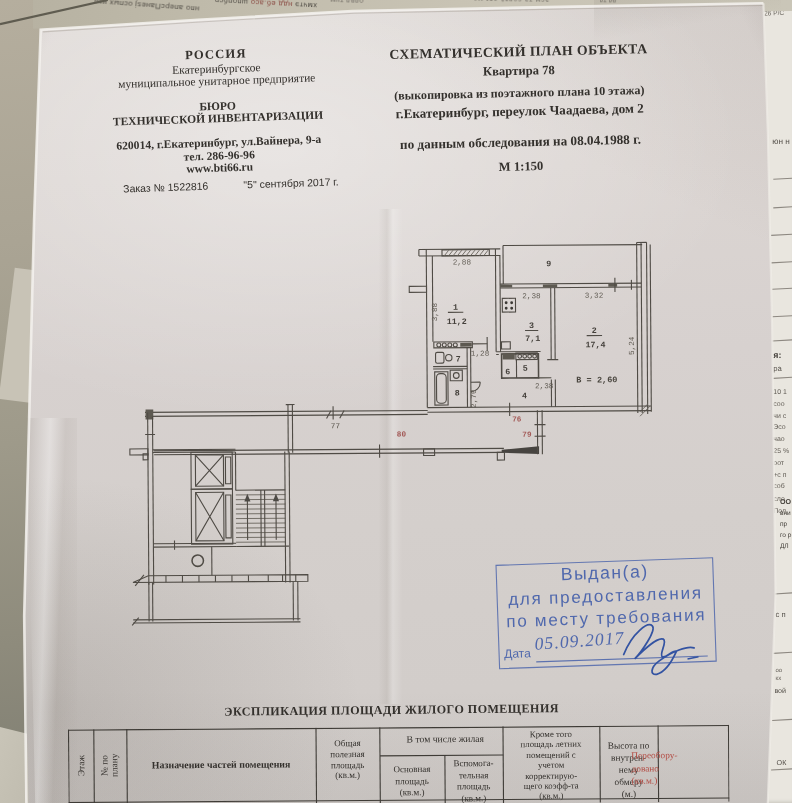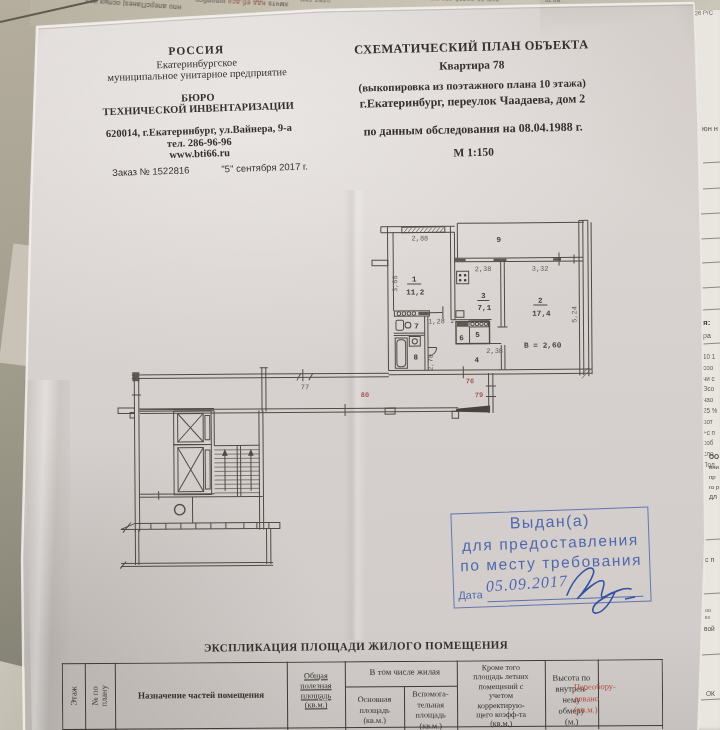--- a/index.html
+++ b/index.html
@@ -477,21 +477,21 @@
   <div class="abs" style="left:0;top:0;width:23px;height:66px;display:flex;align-items:center;justify-content:center;">
       <span style="transform:rotate(-90deg);font-size:8.5px;white-space:nowrap;">Этаж</span>
     </div>
 
   <div class="abs" style="left:23px;top:0;width:30px;height:66px;display:flex;align-items:center;justify-content:center;">
       <span style="transform:rotate(-90deg);font-size:8.5px;white-space:nowrap;line-height:9px;text-align:center;">№ по<br>плану</span>
     </div>
 
   <div class="abs" style="left:53px;top:0;width:172px;height:66px;display:flex;align-items:center;justify-content:center;font-size:9px;font-weight:bold;">Назначение частей помещения</div>
 
-  <div class="abs" style="left:225px;top:10px;width:58px;font-size:8.2px;line-height:9.8px;text-align:center;text-decoration:underline;">Общая<br>полезная<br>площадь<br>(кв.м.)</div>
+  <div class="abs" style="left:225px;top:10px;width:58px;font-size:8.2px;line-height:9.8px;text-align:center;">Общая<br>полезная<br>площадь<br>(кв.м.)</div>
 
   <div class="abs" style="left:287px;top:6px;width:112px;font-size:8.8px;text-align:center;">В том числе жилая</div>
 
   <div class="abs" style="left:283px;top:34px;width:59px;font-size:8.2px;line-height:10.5px;text-align:center;">Основная<br>площадь<br>(кв.м.)</div>
 
   <div class="abs" style="left:342px;top:29px;width:53px;font-size:8.2px;line-height:10.5px;text-align:center;">Вспомога-<br>тельная<br>площадь<br>(кв.м.)</div>
 
   <div class="abs" style="left:395px;top:3px;width:88px;font-size:8px;line-height:9.4px;text-align:center;">Кроме того<br>площадь летних<br>помещений с<br>учетом<br>корректирую-<br>щего коэфф-та<br>(кв.м.)</div>
 
   <div class="abs" style="left:483px;top:13px;width:53px;font-size:8.5px;line-height:11px;text-align:center;">Высота по<br>внутрен-<br>нему<br>обмеру<br>(м.)</div>

